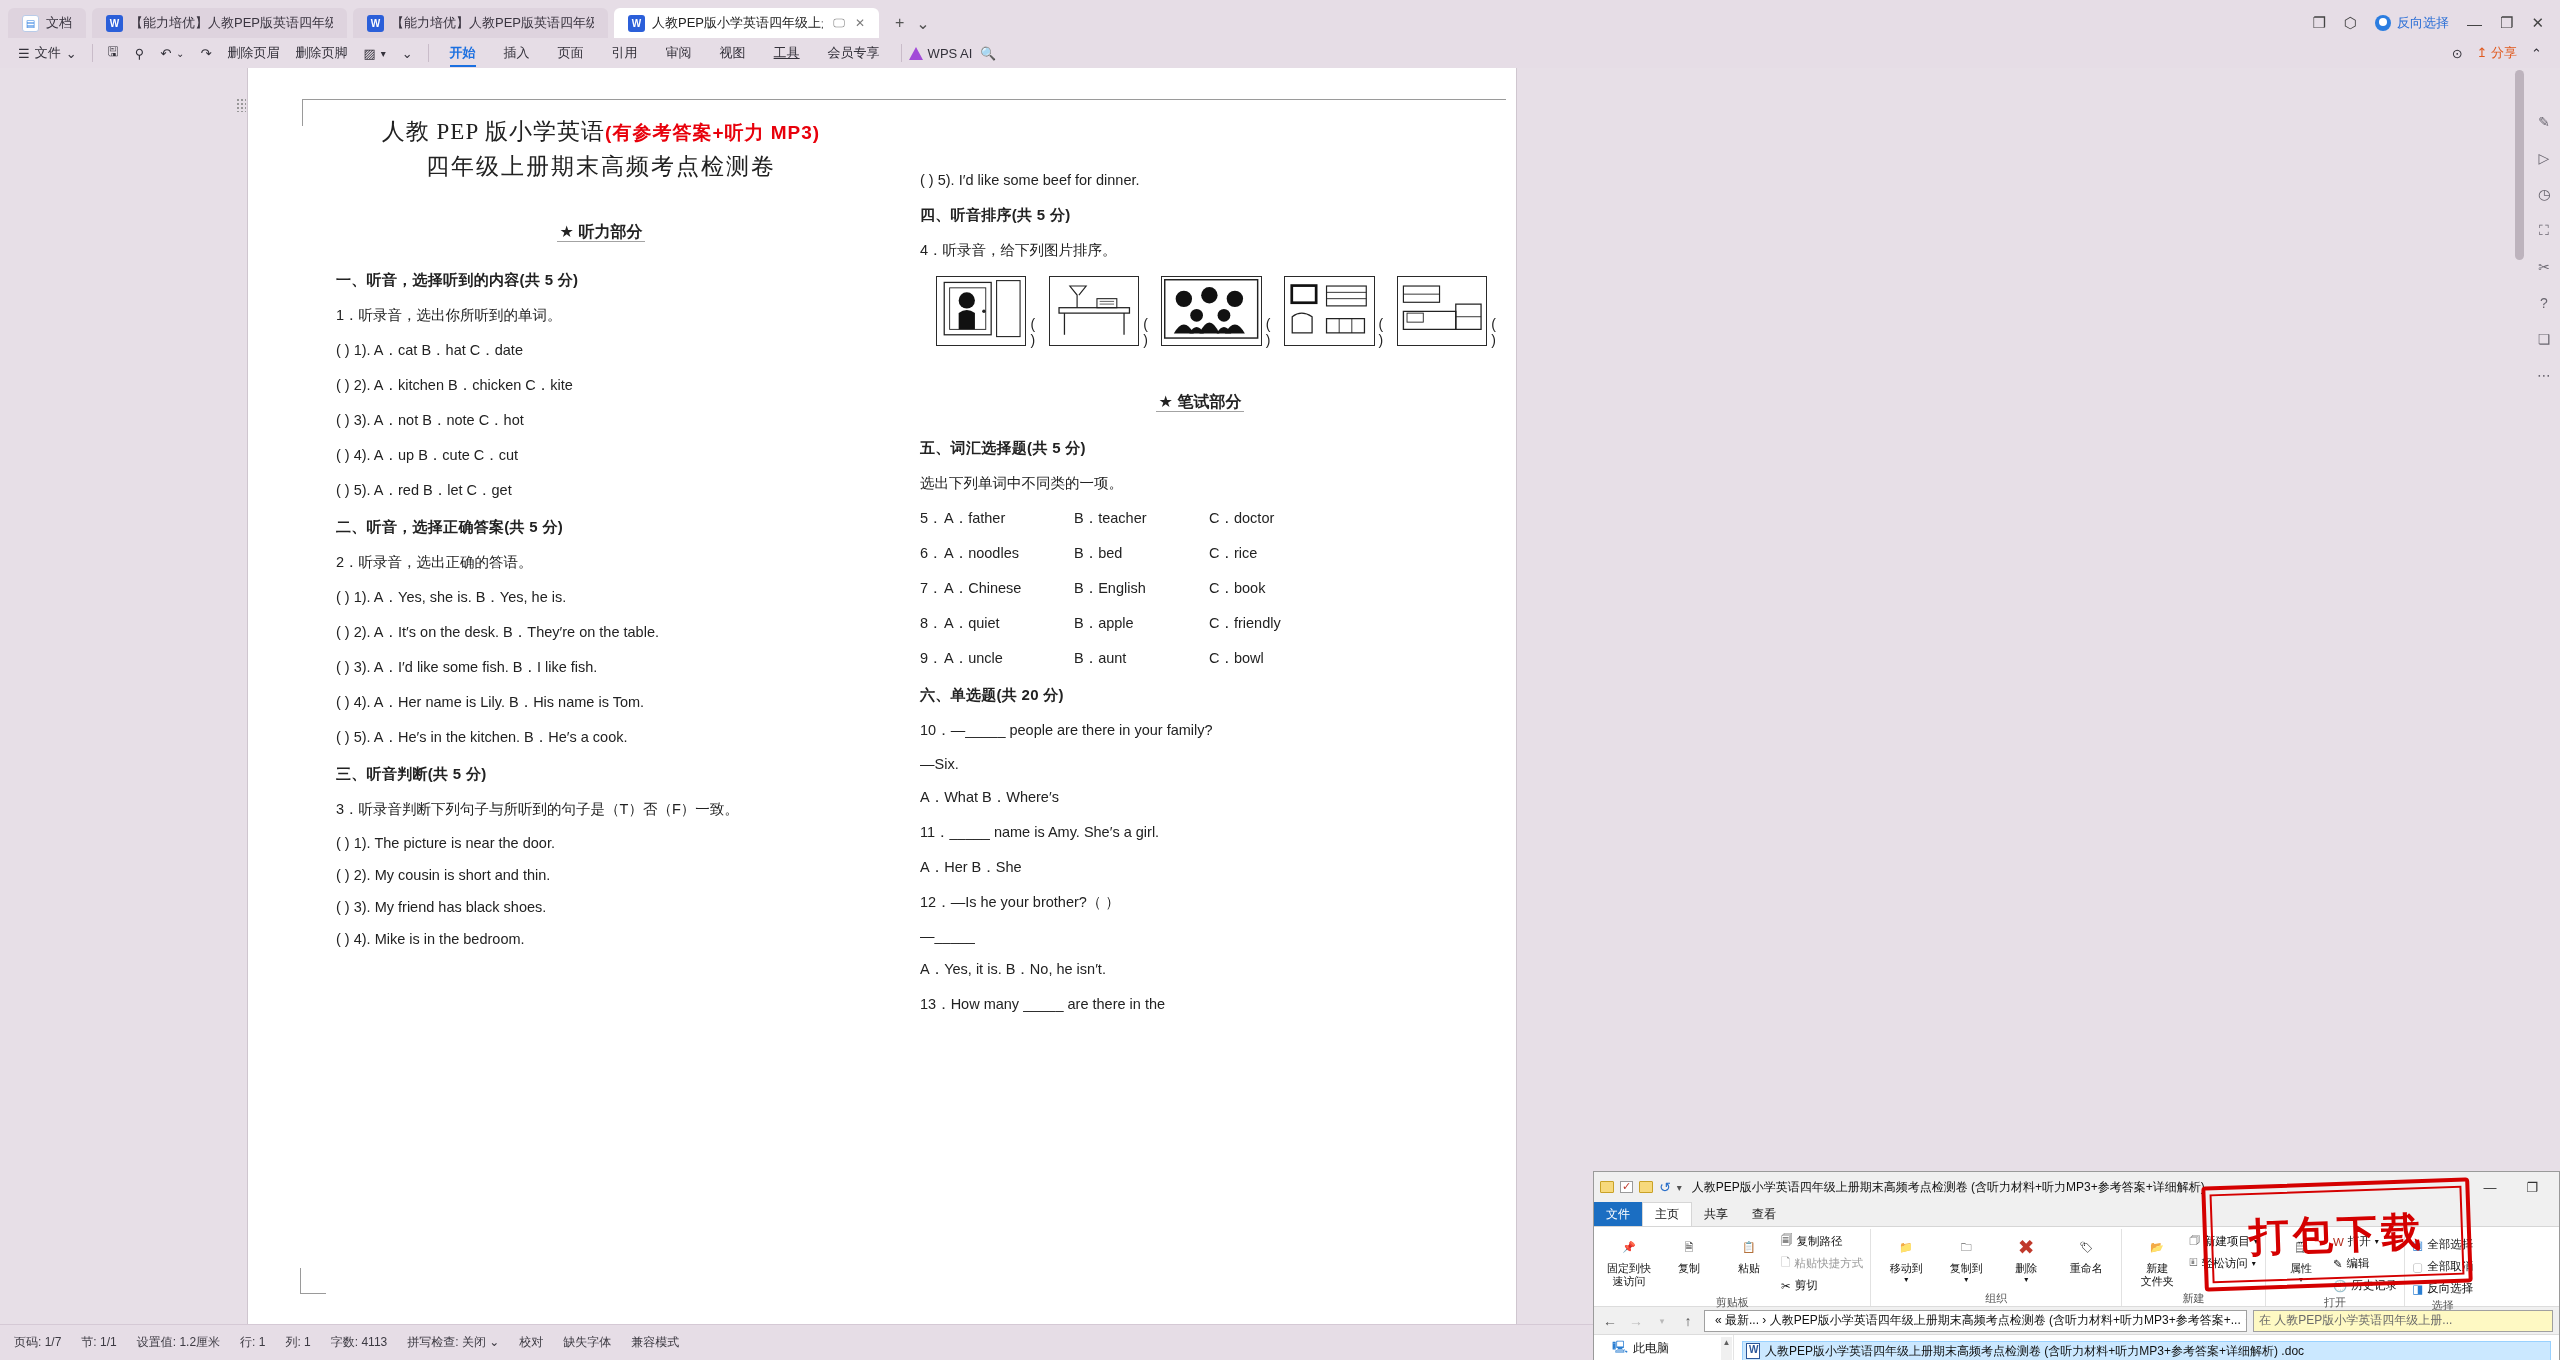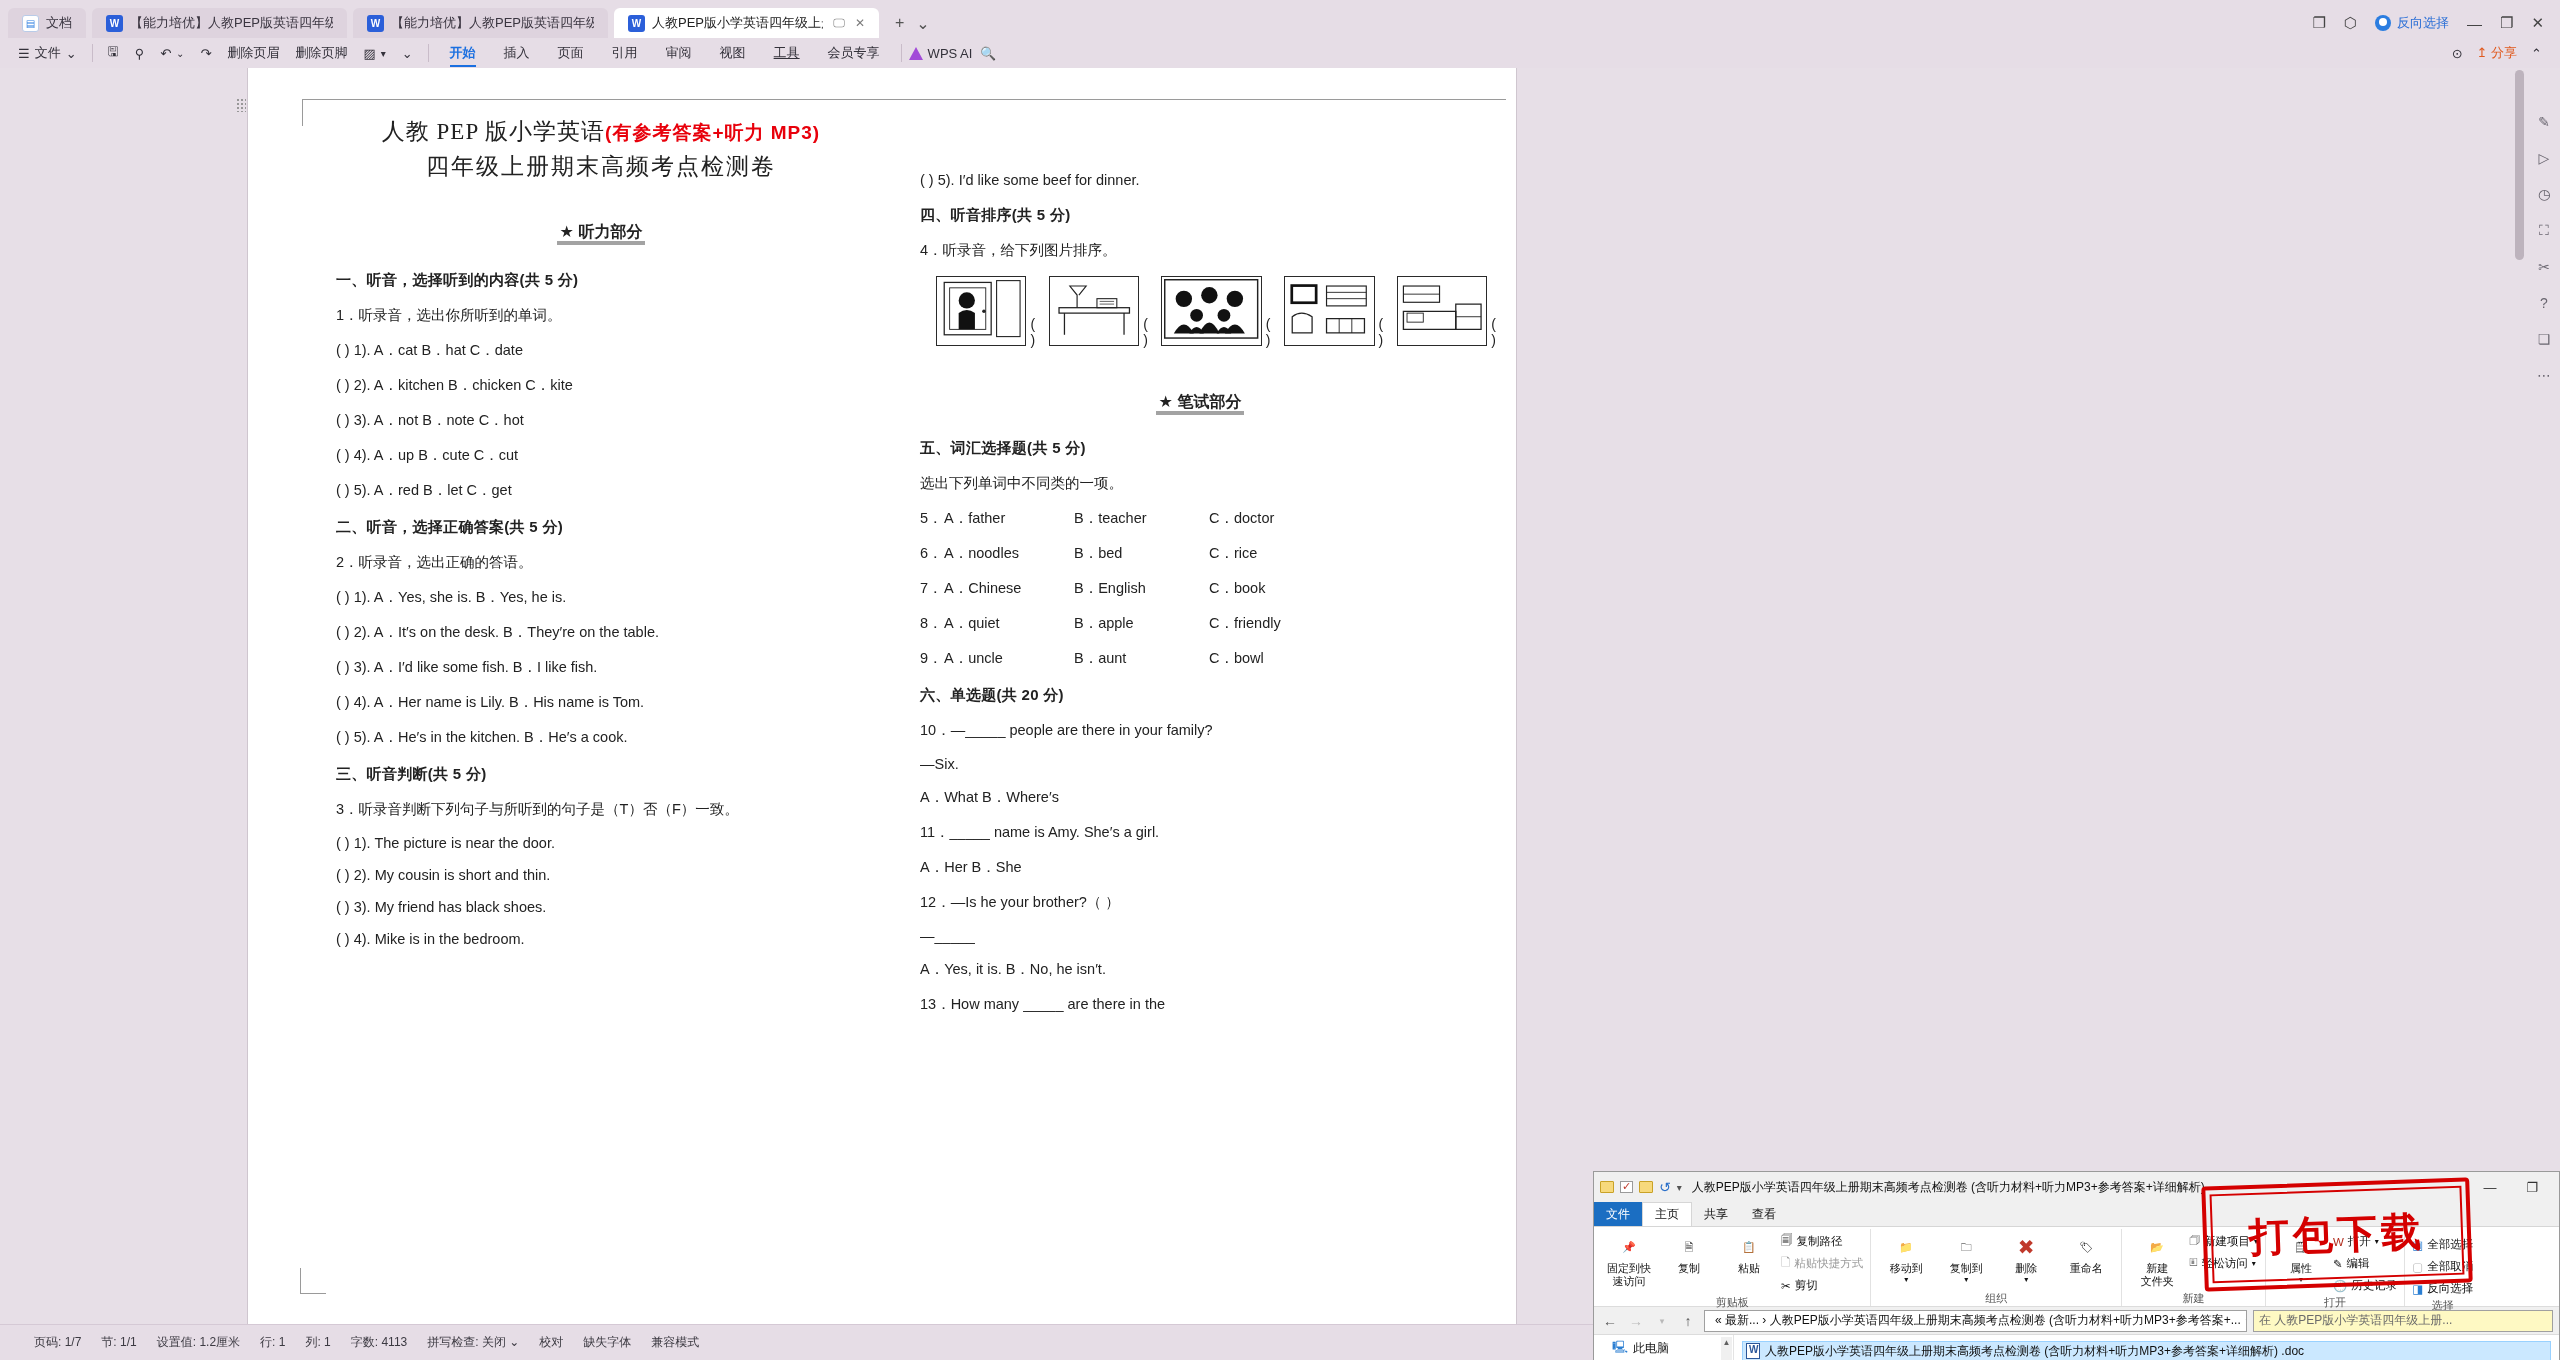--- a/index.html
+++ b/index.html
@@ -75,36 +75,36 @@
 
   .col-l{ position:absolute; left:88px; top:48px; width:530px; }
   .col-r{ position:absolute; left:672px; top:44px; width:560px; }
 
   .doc-title1{ text-align:center; font-family:"Liberation Serif","DejaVu Serif",serif;
      font-size:23px; letter-spacing:1px; margin-bottom:4px; white-space:nowrap;}
   .doc-title1 .red{ color:#e8000b; font-weight:bold; font-size:19px; font-family:"Liberation Sans",sans-serif;}
   .doc-title2{ text-align:center; font-family:"Liberation Serif","DejaVu Serif",serif;
      font-size:23px; letter-spacing:2px; margin-bottom:4px;}
   .star-hd{ text-align:center; font-weight:bold; font-size:16px; margin:40px 0 28px 0;}
-  .star-hd span{ border-bottom:4px solid #a3a3a3; padding:0 3px 1px 3px; }
+  .star-hd span{ border-bottom:1px solid #a3a3a3; padding:0 3px 1px 3px; }
   .sec-hd{ font-weight:bold; font-size:15px; margin:18px 0 14px 0; letter-spacing:.3px;}
   .q-line{ font-size:14.5px; margin:16px 0; white-space:nowrap;}
   .pic-row{ display:flex; gap:6px; margin:16px 0 6px 16px; align-items:flex-end;}
   .pic-box{ width:98px; height:70px; border:1px solid #2a2a2a; background:#fff; position:relative; overflow:hidden;}
   .pic-caption{ font-size:14px; margin-left:4px; margin-bottom:-2px;}
   .pic-unit{ display:flex; align-items:flex-end; }
   .vocab-row{ font-size:14.5px; margin:16px 0; display:flex; white-space:nowrap;}
   .vocab-row .a{ width:130px; }
   .vocab-row .b{ width:135px; }
 
   
   .statusbar{
     position:absolute; left:0; bottom:0; width:100%; height:36px;
     background:#e6dde6; display:flex; align-items:center; gap:0;
-    font-size:12px; color:#3c3a42; padding-left:24px; border-top:1px solid #d5c9d5;
+    font-size:12px; color:#3c3a42; padding-left:4px; border-top:1px solid #d5c9d5;
   }
   .sb{ padding:0 10px; white-space:nowrap;}
   .sb-right{ margin-left:auto; display:flex; align-items:center; gap:14px; padding-right:14px;}
 
   
   .rail{ position:absolute; right:0; top:68px; width:32px; bottom:28px; background:#e7dfe7;
      display:flex; flex-direction:column; align-items:center; gap:20px; padding-top:46px; color:#6a6670; font-size:14px;}
   .rail-scroll{ position:absolute; right:36px; top:70px; width:9px; height:190px; background:#bdb3bd; border-radius:5px;}
 
   

